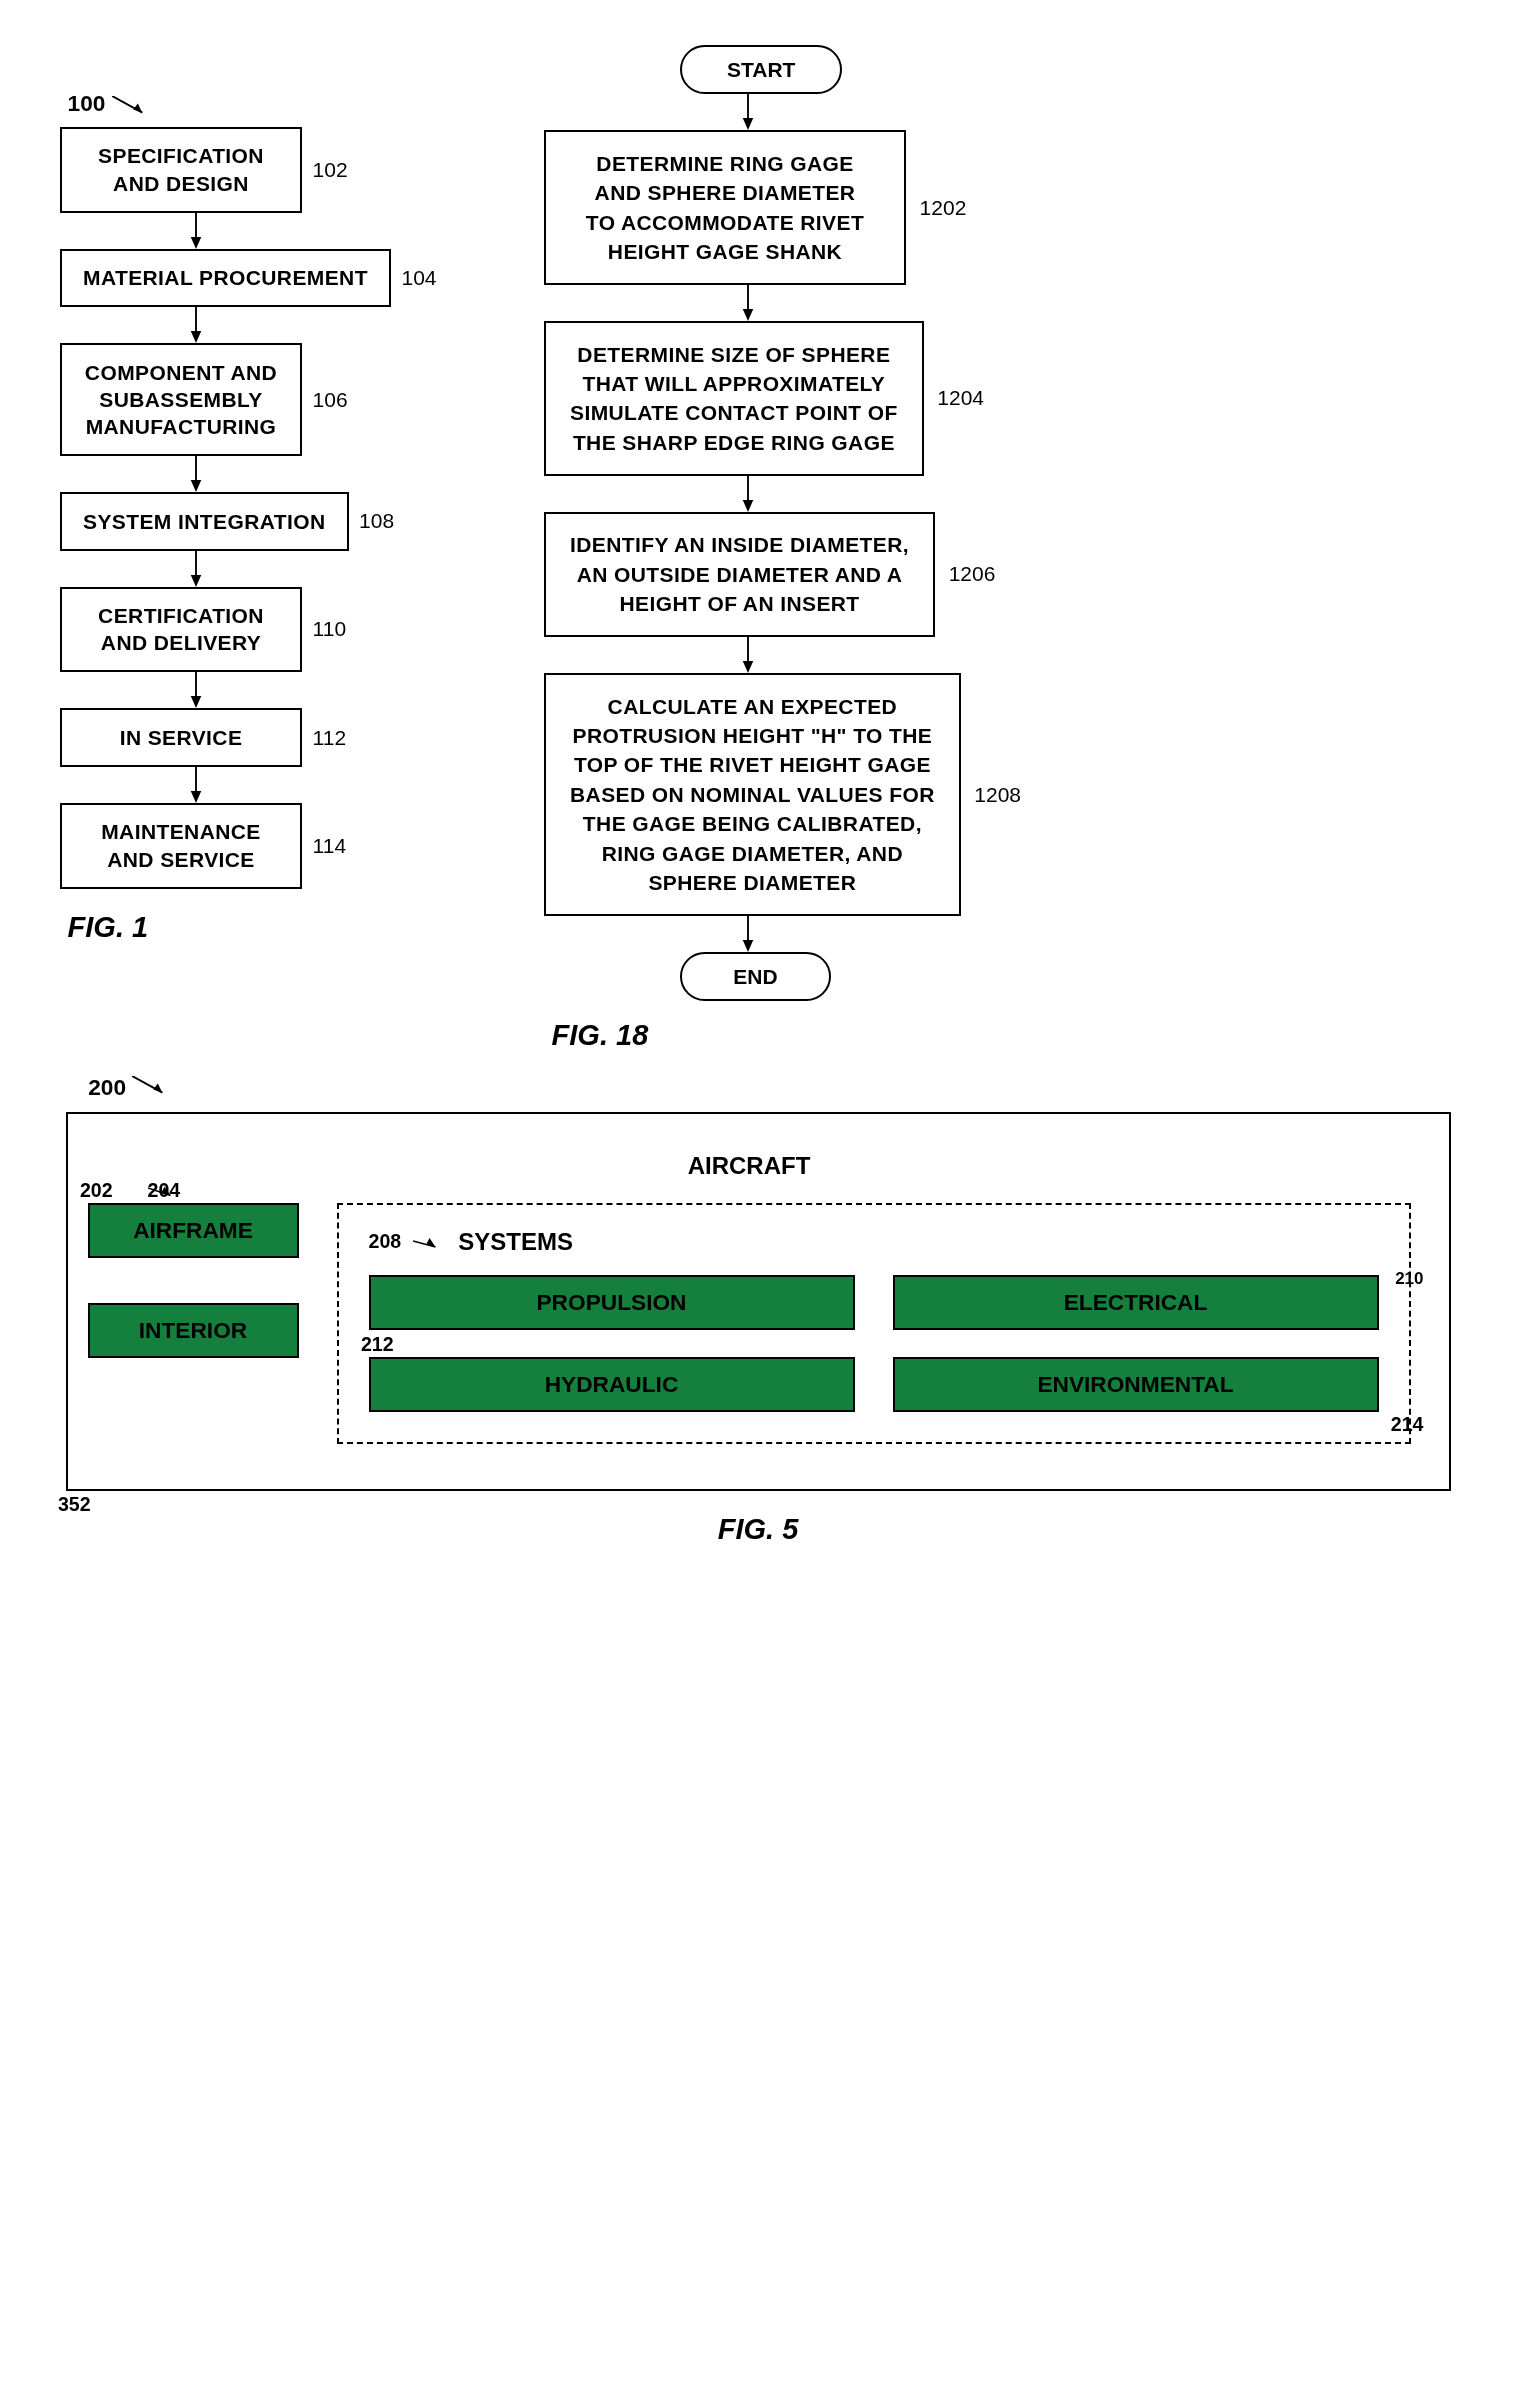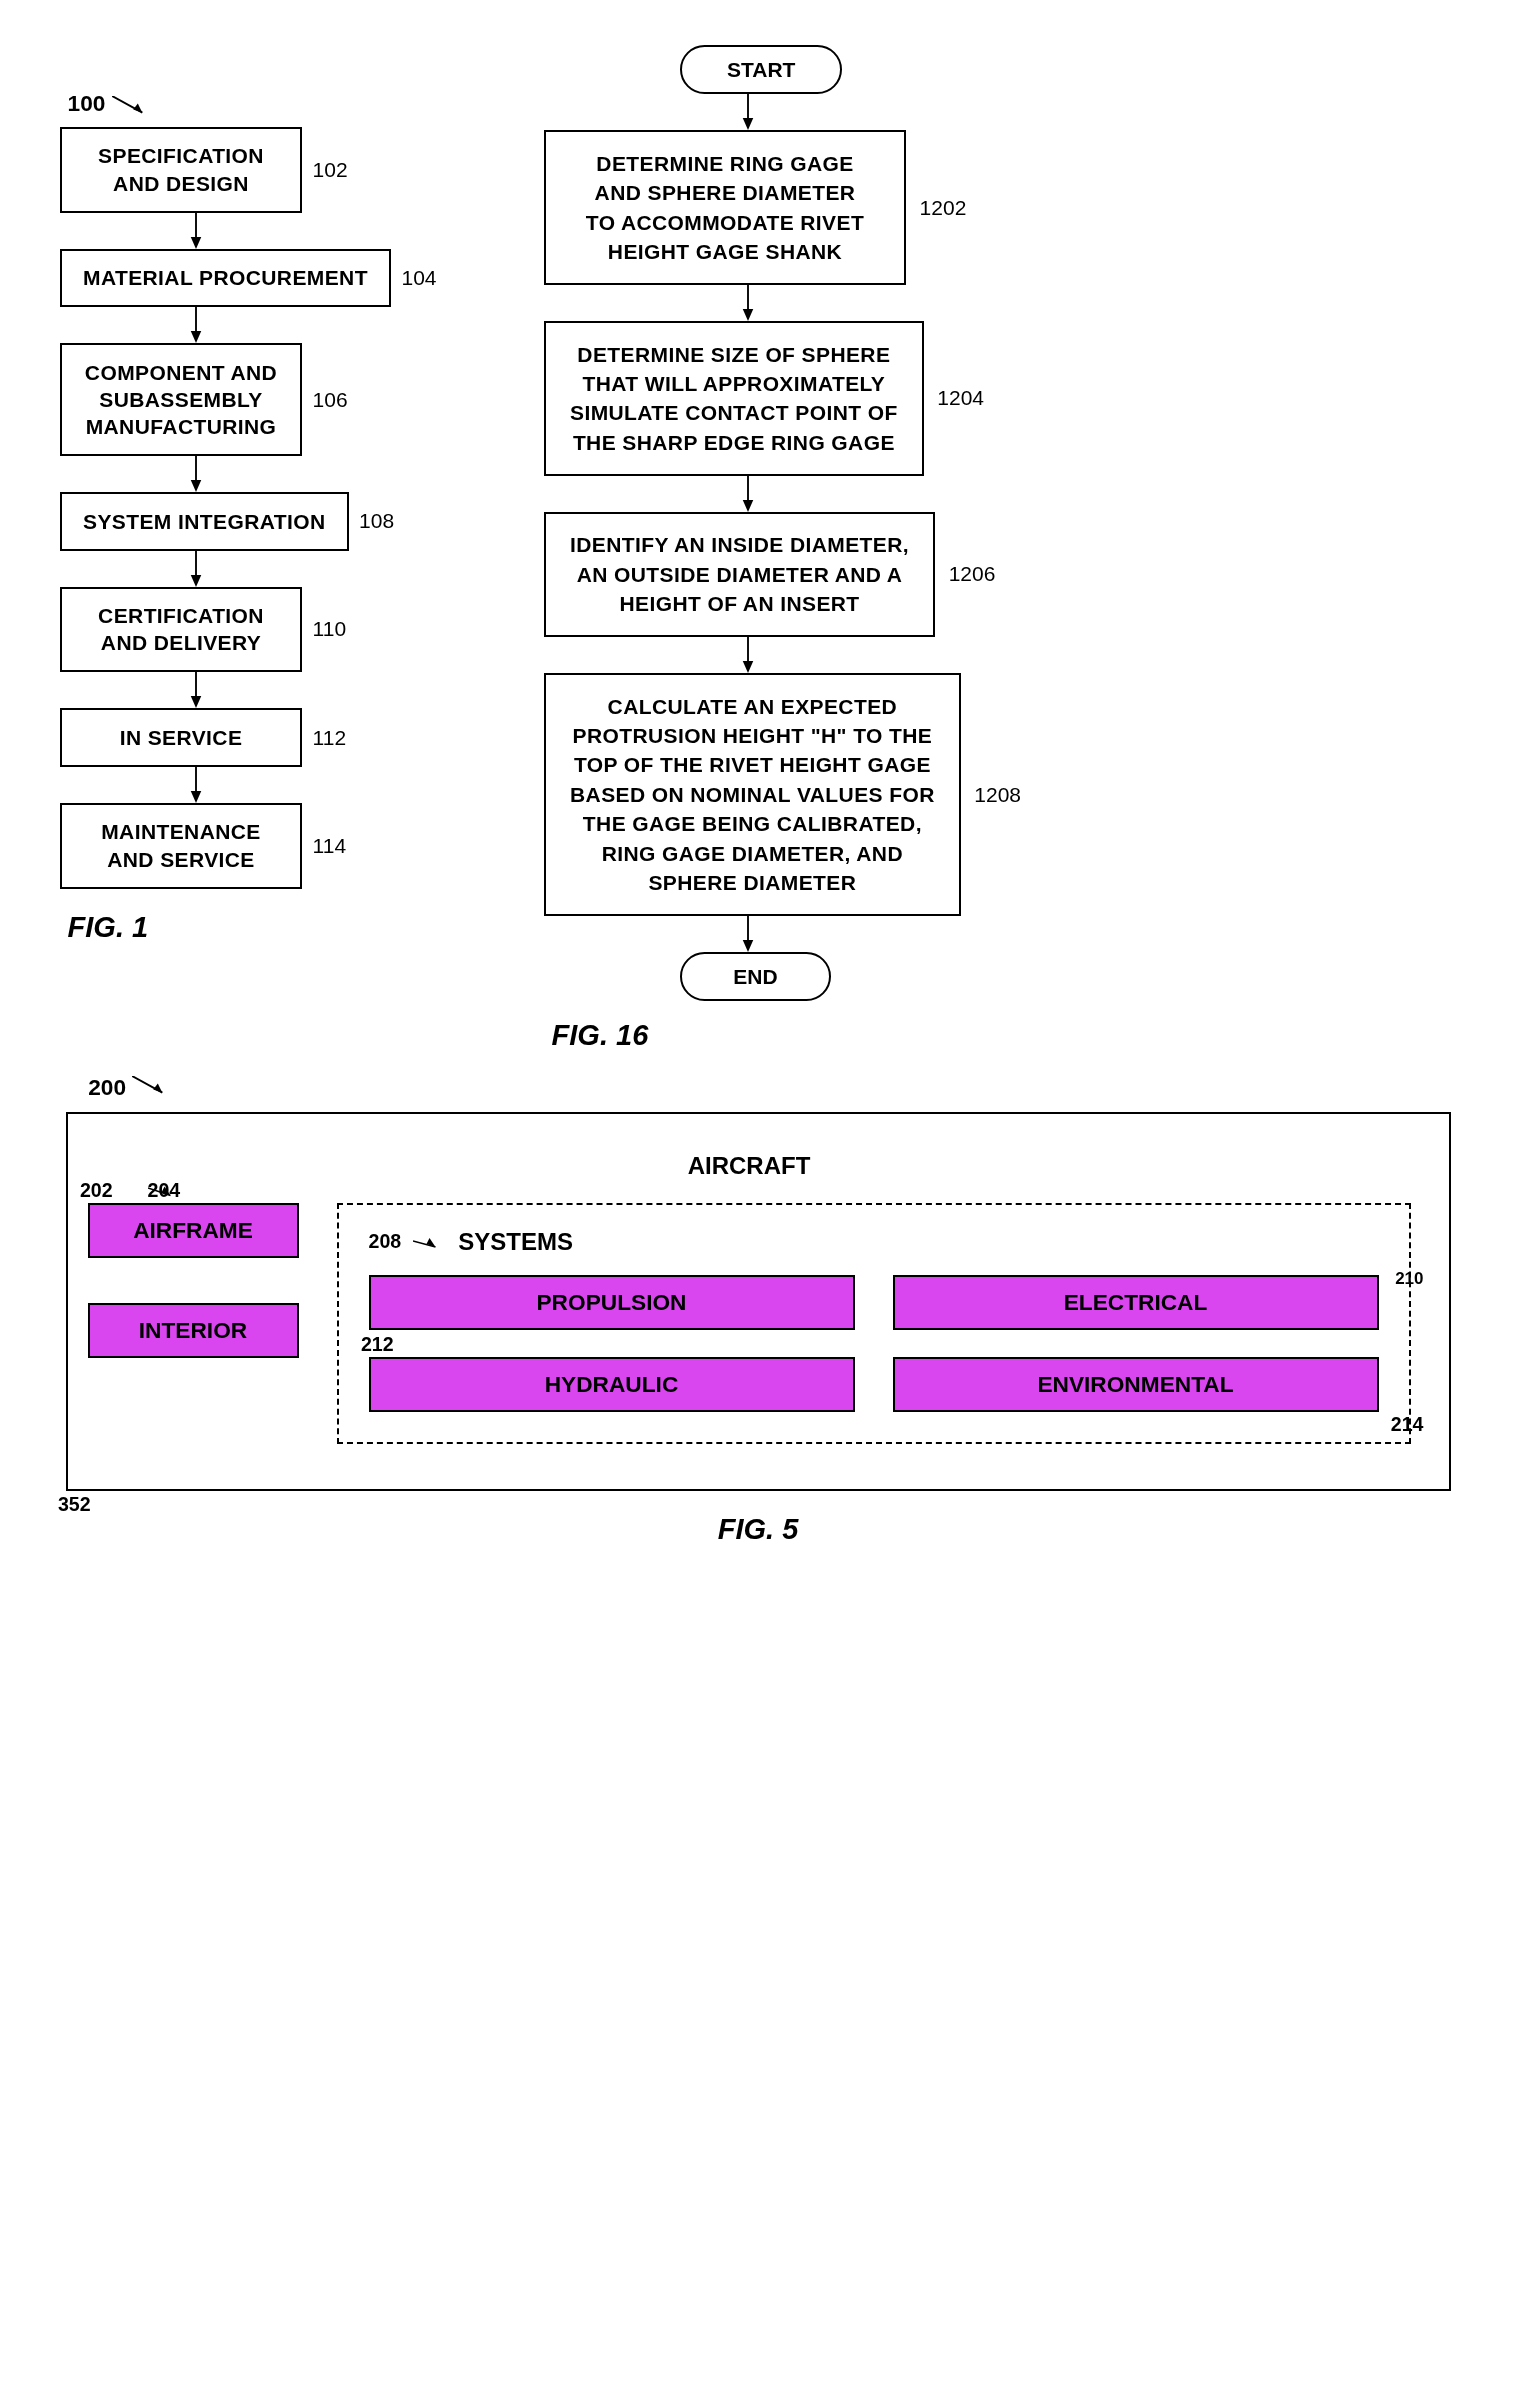--- a/index.html
+++ b/index.html
@@ -226,21 +226,21 @@
       grid-template-columns: 1fr 1fr;
       gap: 26.4px 38px;
     }
 
     .fig2-box {
       border: 2.3px solid #000;
       padding: 12px 18px;
       text-align: center;
       font-size: 22.7px;
       font-weight: bold;
-      background: #d946ef;
+      background: #15803d;
     }
 
   </style>
 </head>
 <body>
 
 <div class="page">
 
   <div class="top-section">
 
@@ -406,21 +406,21 @@
               <line x1="12" y1="0" x2="12" y2="36" stroke="#000" stroke-width="2.5"></line>
               <polygon points="12,48 5,32 19,32" fill="#000"></polygon>
             </svg>
         </div>
 
         <div style="margin-left: 136px;">
           <div class="fc-oval">END</div>
         </div>
       </div>
 
-      <div class="fig12-label" style="font-size:29px; font-style:italic; font-weight:bold; margin-top:18px; margin-left:7.6px;">FIG. 16</div>
+      <div class="fig12-label" style="font-size:29px; font-style:italic; font-weight:bold; margin-top:18px; margin-left:7.6px;">FIG. 18</div>
     </div>
   </div>
 
   <div class="bottom-section">
     <div class="fig2-wrapper">
 
       <div style="position: absolute; top: -38px; left: 22.7px; display: flex; align-items: center; gap: 6px;">
         <span style="font-size:22.7px; font-weight:bold;">200</span>
         <svg width="38" height="22.7" style="vertical-align:middle;" viewBox="0 0 50 30">
           <line x1="0" y1="0" x2="40" y2="22" stroke="#000" stroke-width="2.5"></line>

